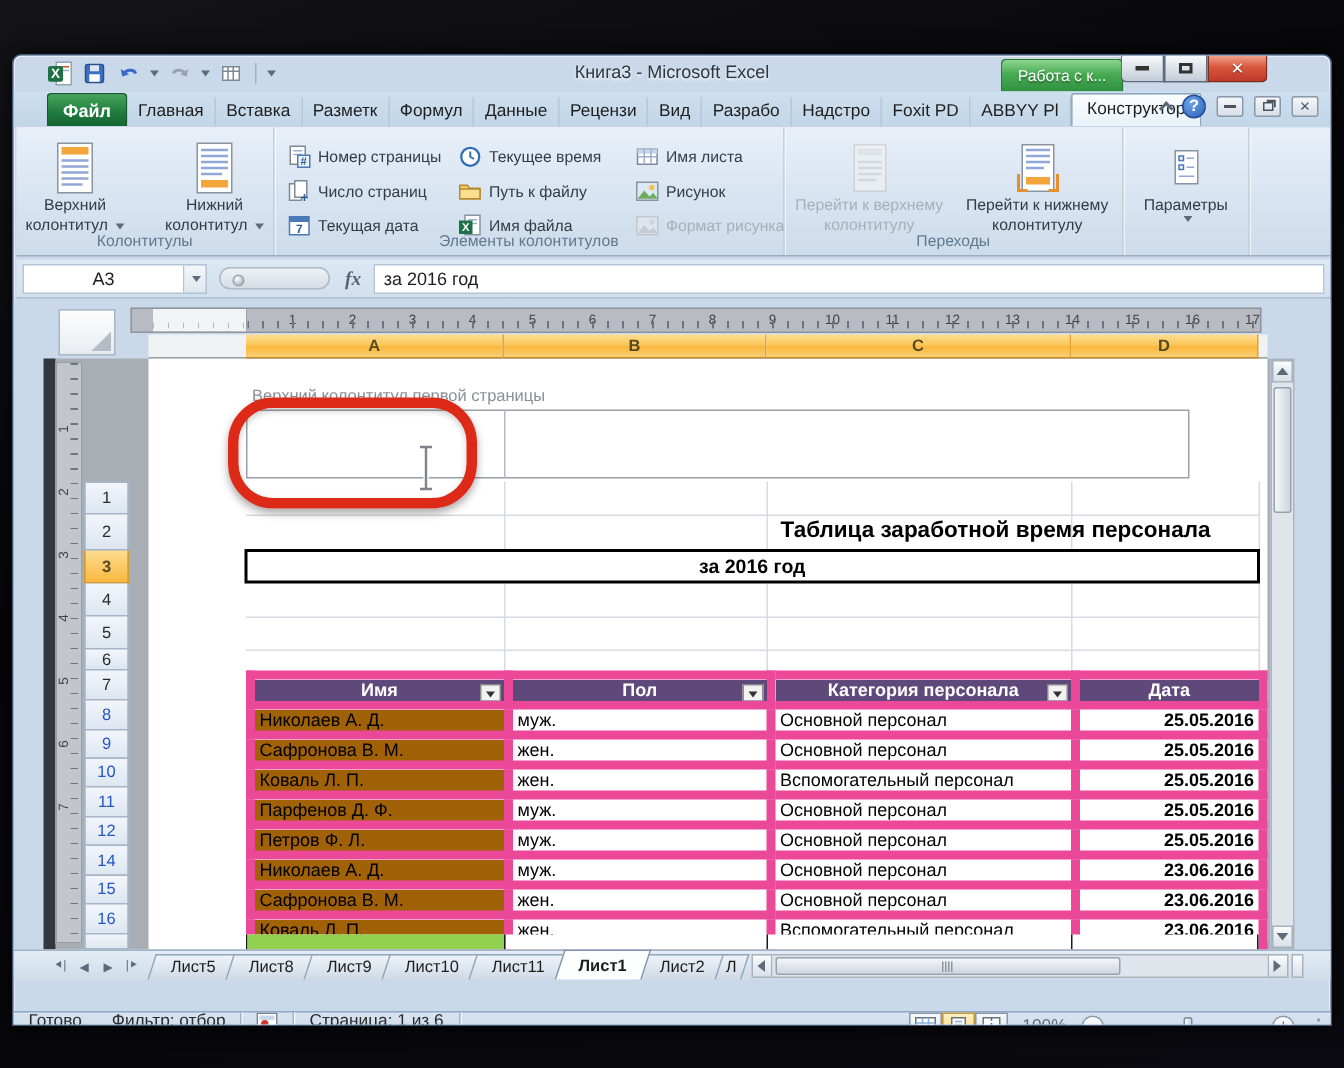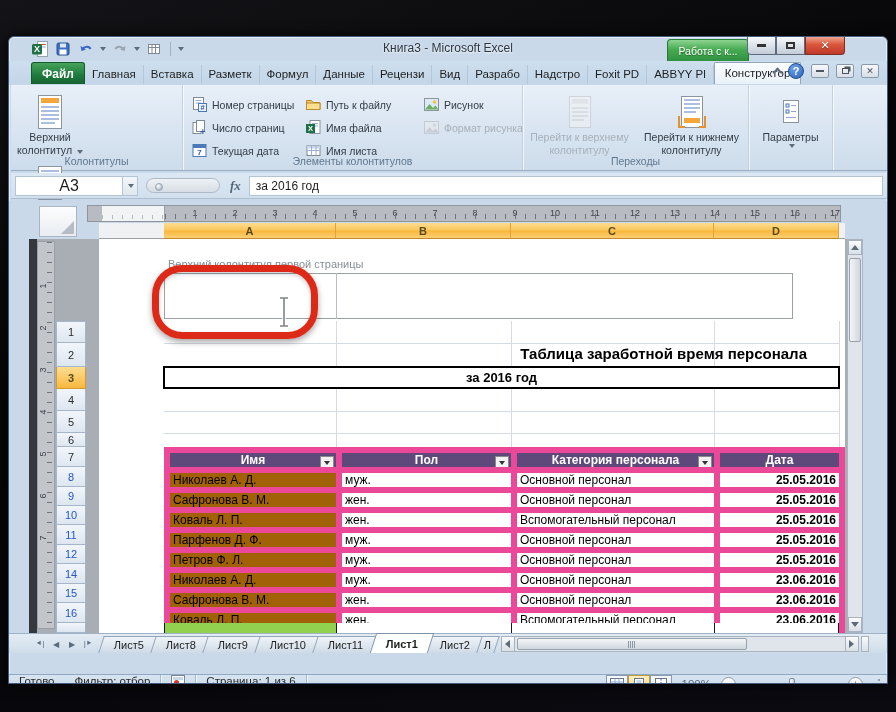--- a/index.html
+++ b/index.html
@@ -65,37 +65,37 @@
   background:linear-gradient(#e8eff8,#d8e4f1 55%,#cddceb); border-bottom:1px solid #9aadc2; display:flex; }
 .grp { position:relative; height:100%; border-right:1px solid #c3d0de; box-shadow:1px 0 0 rgba(255,255,255,.7); }
 .grp-label { position:absolute; left:0; right:0; bottom:3px; text-align:center; font-size:10.5px; color:#60788f; }
 .bigbtn { display:flex; flex-direction:column; align-items:center; width:78px; padding-top:4px;
   font-size:10.5px; color:#333c46; text-align:center; line-height:1.2; }
 .bigbtn .bicon { height:38px; display:flex; align-items:center; }
 .bigbtn.disabled { color:#a7b0ba; }
 .bigbtn.disabled svg { opacity:.5; filter:grayscale(1); }
 .caret-dn { display:inline-block; width:0; height:0; border-left:3px solid transparent;
   border-right:3px solid transparent; border-top:4px solid #5d6b7a; margin-left:2px; }
-.g1 { width:172px; display:flex; justify-content:space-between; gap:4px; padding-top:4px;flex-direction:column; }
+.g1 { width:172px; display:flex; justify-content:space-between; gap:4px; padding-top:4px; }
 .g2 { width:340px; }
 #elementsGrid { display:grid; grid-auto-flow:column; grid-template-rows:repeat(3,23px);
   padding:8px 0 0 8px; column-gap:2px; grid-template-columns:112px 116px 104px; }
 .sbtn { display:flex; align-items:center; gap:4px; font-size:10.5px; color:#333c46; white-space:nowrap; }
 .sbtn .sicon { width:17px; height:17px; display:inline-flex; align-items:center; justify-content:center; }
 .sbtn.disabled { color:#a7b0ba; }
 .sbtn.disabled svg { opacity:.5; filter:grayscale(1); }
 .g3 { width:226px; display:flex; justify-content:center; gap:2px; padding-top:4px; }
 .g3 .bigbtn { width:110px; }
 .g4 { width:84px; display:flex; justify-content:center; padding-top:4px; }
 
 
 .fbar { position:absolute; left:2px; top:136px; width:876px; height:26px;
   background:linear-gradient(#dce8f3,#d2e0ee); display:flex; align-items:center; padding:2px 4px;
   border-bottom:1px solid #aebfd2; }
-.namebox { width:108px; height:20px; background:#fff; border:1px solid #b3c4d6; font-size:16px;
+.namebox { width:108px; height:20px; background:#fff; border:1px solid #b3c4d6; font-size:12px;
   display:flex; align-items:center; justify-content:center; color:#1e1e1e; }
 .nb-caret { width:15px; height:20px; border:1px solid #b3c4d6; border-left:none; background:linear-gradient(#f4f7fa,#dfe7ef);
   display:flex; align-items:center; justify-content:center; }
 .fpill { width:74px; height:15px; margin:0 8px; border-radius:8px; border:1px solid #aeb9c6;
   background:linear-gradient(#eef2f6,#d7dde4); position:relative; }
 .fpill::before { content:""; position:absolute; left:8px; top:4px; width:6px; height:6px; border-radius:50%;
   background:radial-gradient(circle at 35% 30%,#fff,#9aa6b4); border:1px solid #97a3b1; }
 .fx { font-family:"Liberation Serif","DejaVu Serif",serif; font-style:italic; font-weight:bold;
   font-size:13px; color:#54667a; padding:0 8px 0 2px; }
 .fcontent { flex:1; height:20px; background:#fff; border:1px solid #b3c4d6; font-size:12px;
@@ -391,20 +391,29 @@
             </div>
             <div class="sbtn">
               <span class="sicon">
                 <svg width="17" height="17" viewBox="0 0 17 17">
                   <rect x="2" y="2.5" width="13" height="12" fill="#fff" stroke="#4a79b8"></rect>
                   <rect x="2" y="2.5" width="13" height="3.5" fill="#4a79b8"></rect>
                   <text x="8.5" y="13" font-size="8" fill="#2e5a9e" text-anchor="middle" font-weight="bold">7</text>
                 </svg>
               </span>
               <span class="slbl">Текущая дата</span>
+            </div>
+            <div class="sbtn">
+              <span class="sicon">
+                <svg width="17" height="17" viewBox="0 0 17 17">
+                  <circle cx="8.5" cy="8.5" r="6" fill="#fdfdfd" stroke="#2e6db5" stroke-width="1.5"></circle>
+                  <path d="M8.5 5v3.5L11 10" stroke="#2e6db5" stroke-width="1.3" fill="none"></path>
+                </svg>
+              </span>
+              <span class="slbl">Текущее время</span>
             </div>
             <div class="sbtn">
               <span class="sicon">
                 <svg width="17" height="17" viewBox="0 0 17 17">
                   <path d="M1.5 4.5h5l1.5 2h7v7h-13.5z" fill="#f6c964" stroke="#b98a2e"></path>
                   <path d="M1.5 7h13.5v6.5H1.5z" fill="#fadf8f" stroke="#b98a2e"></path>
                 </svg>
               </span>
               <span class="slbl">Путь к файлу</span>
             </div>

